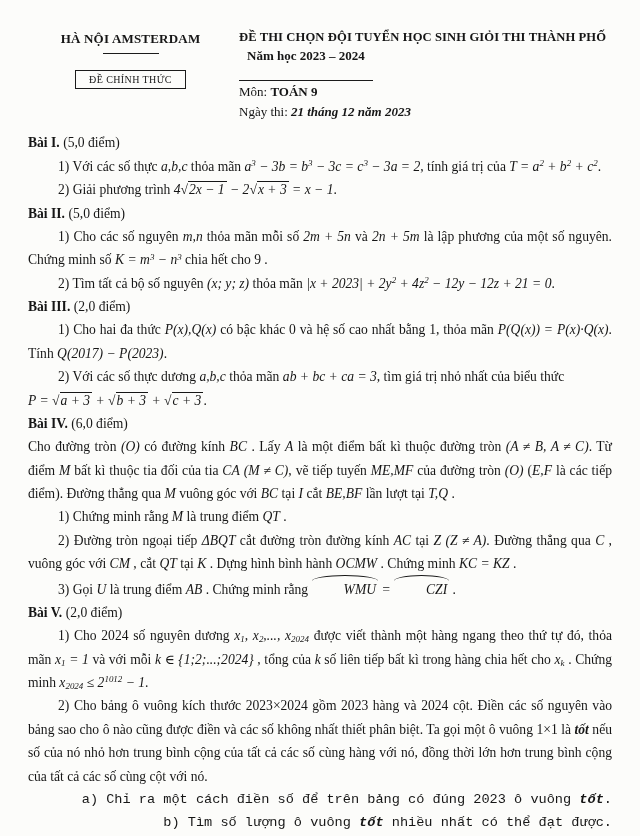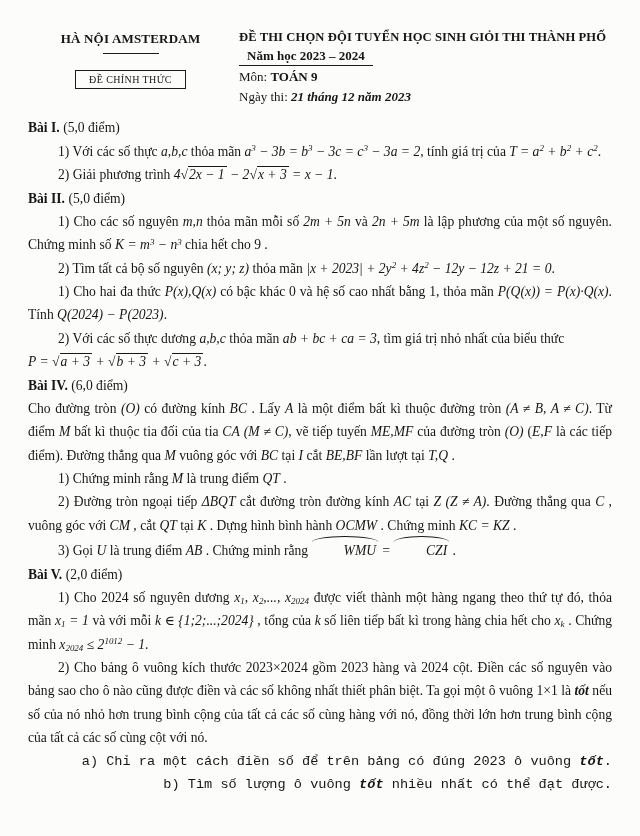--- a/index.html
+++ b/index.html
@@ -13,21 +13,21 @@
   
   .hdr { display:flex; align-items:flex-start; margin-bottom:10px; }
   .h-left { width:205px; text-align:center; flex:none; }
   .school { font-weight:bold; font-size:13px; line-height:1.45; letter-spacing:.2px; }
   .school-rule { width:56px; border-bottom:1.6px solid #1b1b1b; margin:4px auto 0 auto; }
   .stamp { display:inline-block; border:1.3px solid #1b1b1b; padding:3px 13px;
            font-size:10px; letter-spacing:.4px; margin-top:16px; }
   .h-right { flex:1; padding-left:6px; }
   .title { font-weight:bold; font-size:12.6px; white-space:nowrap; letter-spacing:.1px; }
   .year { display:inline-block; font-weight:bold; font-size:13px;
-          border-bottom:1.5px solid #1b1b1b; padding:1px 8px 1px 8px; margin-top:2px; }
+          border-bottom:1.5px solid #1b1b1b; padding:1px 8px 16px 8px; margin-top:2px; }
   .meta { font-size:13px; line-height:1.4; margin-top:2px; }
   .meta .val-bold { font-weight:bold; }
   .meta .val-bi { font-weight:bold; font-style:italic; }
   
   .doc { line-height:1.72; }
   .sec-h { text-align:left; }
   .sec-h b { font-weight:bold; }
   .para { text-align:justify; }
   .ind  { text-indent:30px; }
   .ind2 { text-indent:44px; text-align:right;font-family:Liberation Mono, monospace; }
@@ -70,21 +70,22 @@
     </div>
   </div>
 
   <div class="doc">
       <div class="sec-h"><b>Bài I.</b><span> (5,0 điểm)</span></div>
       <div class="para ind">1) Với các số thực <span class="m">a,b,c</span> thỏa mãn <span class="m">a<sup>3</sup> − 3b = b<sup>3</sup> − 3c = c<sup>3</sup> − 3a = 2</span>, tính giá trị của <span class="m">T = a<sup>2</sup> + b<sup>2</sup> + c<sup>2</sup></span>.</div>
       <div class="para ind">2) Giải phương trình <span class="m">4<span class="sq">√<span class="rad">2x − 1</span></span> − 2<span class="sq">√<span class="rad">x + 3</span></span> = x − 1</span>.</div>
       <div class="sec-h"><b>Bài II.</b><span> (5,0 điểm)</span></div>
       <div class="para ind">1) Cho các số nguyên <span class="m">m,n</span> thỏa mãn mỗi số <span class="m">2m + 5n</span> và <span class="m">2n + 5m</span> là lập phương của một số nguyên. Chứng minh số <span class="m">K = m<sup>3</sup> − n<sup>3</sup></span> chia hết cho 9 .</div>
       <div class="para ind">2) Tìm tất cả bộ số nguyên <span class="m">(x; y; z)</span> thỏa mãn <span class="m">|x + 2023| + 2y<sup>2</sup> + 4z<sup>2</sup> − 12y − 12z + 21 = 0</span>.</div>
-      <div class="para ind">1) Cho hai đa thức <span class="m">P(x),Q(x)</span> có bậc khác 0 và hệ số cao nhất bằng 1, thỏa mãn <span class="m">P(Q(x)) = P(x)·Q(x)</span>. Tính <span class="m">Q(2024) − P(2023)</span>.</div>
+      <div class="sec-h"><b>Bài III.</b><span> (2,0 điểm)</span></div>
+      <div class="para ind">1) Cho hai đa thức <span class="m">P(x),Q(x)</span> có bậc khác 0 và hệ số cao nhất bằng 1, thỏa mãn <span class="m">P(Q(x)) = P(x)·Q(x)</span>. Tính <span class="m">Q(2017) − P(2023)</span>.</div>
       <div class="para ind">2) Với các số thực dương <span class="m">a,b,c</span> thỏa mãn <span class="m">ab + bc + ca = 3</span>, tìm giá trị nhỏ nhất của biểu thức</div>
       <div class="para center"><span class="m">P = <span class="sq">√<span class="rad">a + 3</span></span> + <span class="sq">√<span class="rad">b + 3</span></span> + <span class="sq">√<span class="rad">c + 3</span></span></span>.</div>
       <div class="sec-h"><b>Bài IV.</b><span> (6,0 điểm)</span></div>
       <div class="para">Cho đường tròn <span class="m">(O)</span> có đường kính <span class="m">BC</span> . Lấy <span class="m">A</span> là một điểm bất kì thuộc đường tròn <span class="m">(A ≠ B, A ≠ C)</span>. Từ điểm <span class="m">M</span> bất kì thuộc tia đối của tia <span class="m">CA</span> <span class="m">(M ≠ C)</span>, vẽ tiếp tuyến <span class="m">ME,MF</span> của đường tròn <span class="m">(O)</span> (<span class="m">E,F</span> là các tiếp điểm). Đường thẳng qua <span class="m">M</span> vuông góc với <span class="m">BC</span> tại <span class="m">I</span> cắt <span class="m">BE,BF</span> lần lượt tại <span class="m">T,Q</span> .</div>
       <div class="para ind">1) Chứng minh rằng <span class="m">M</span> là trung điểm <span class="m">QT</span> .</div>
       <div class="para ind">2) Đường tròn ngoại tiếp <span class="m">ΔBQT</span> cắt đường tròn đường kính <span class="m">AC</span> tại <span class="m">Z</span> <span class="m">(Z ≠ A)</span>. Đường thẳng qua <span class="m">C</span> , vuông góc với <span class="m">CM</span> , cắt <span class="m">QT</span> tại <span class="m">K</span> . Dựng hình bình hành <span class="m">OCMW</span> . Chứng minh <span class="m">KC = KZ</span> .</div>
       <div class="para ind">3) Gọi <span class="m">U</span> là trung điểm <span class="m">AB</span> . Chứng minh rằng <span class="m"><span class="arc">WMU</span> = <span class="arc">CZI</span></span> .</div>
       <div class="sec-h"><b>Bài V.</b><span> (2,0 điểm)</span></div>
       <div class="para ind">1) Cho 2024 số nguyên dương <span class="m">x<sub>1</sub>, x<sub>2</sub>,..., x<sub>2024</sub></span> được viết thành một hàng ngang theo thứ tự đó, thỏa mãn <span class="m">x<sub>1</sub> = 1</span> và với mỗi <span class="m">k ∈ {1;2;...;2024}</span> , tổng của <span class="m">k</span> số liên tiếp bất kì trong hàng chia hết cho <span class="m">x<sub>k</sub></span> . Chứng minh <span class="m">x<sub>2024</sub> ≤ 2<sup>1012</sup> − 1</span>.</div>
       <div class="para ind">2) Cho bảng ô vuông kích thước 2023×2024 gồm 2023 hàng và 2024 cột. Điền các số nguyên vào bảng sao cho ô nào cũng được điền và các số không nhất thiết phân biệt. Ta gọi một ô vuông 1×1 là <b><i>tốt</i></b> nếu số của nó nhỏ hơn trung bình cộng của tất cả các số cùng hàng với nó, đồng thời lớn hơn trung bình cộng của tất cả các số cùng cột với nó.</div>

